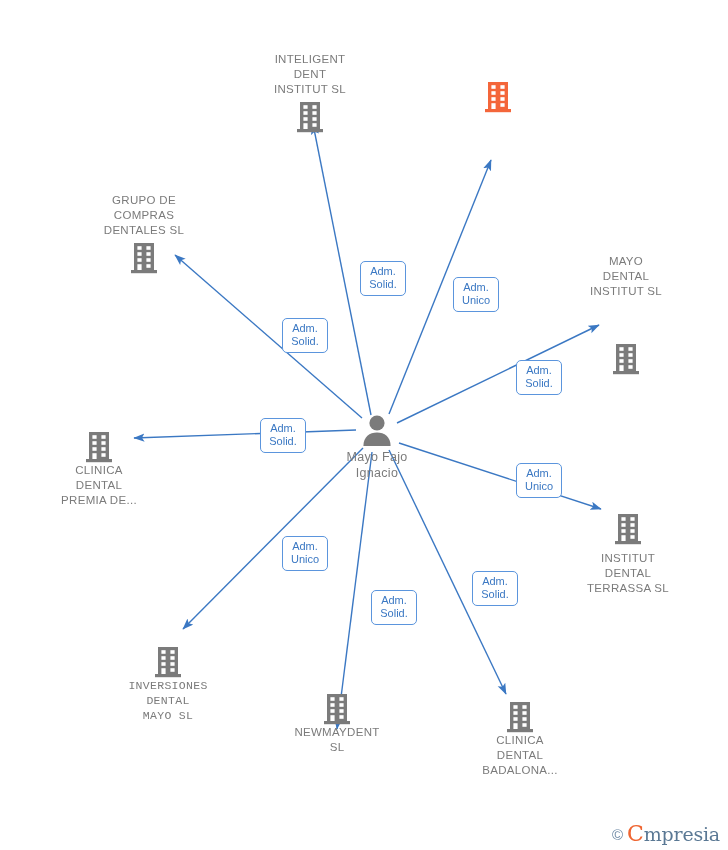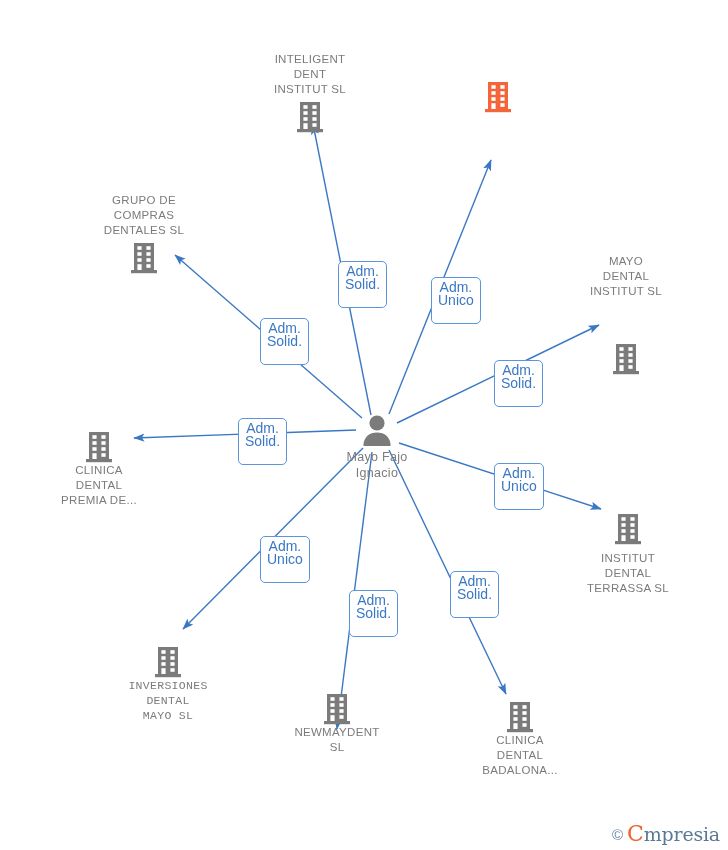--- a/index.html
+++ b/index.html
@@ -73,26 +73,27 @@
   }
 
   
   .edge-label {
     position: absolute;
     box-sizing: border-box;
     border: 1.4px solid #5b95dd;
     border-radius: 5px;
     background: #ffffff;
     color: #3b78c3;
-    font-size: 14px;
+    font-size: 11px;
     line-height: 13px;
-    padding: 3px 6px 16px 6px;
+    padding: 3px 6px 4px 6px;
     text-align: center;
     white-space: pre-line;
     min-width: 46px;
+    margin-left: 22px;
   }
 
   
   #watermark {
     position: absolute;
     right: 8px;
     bottom: 6px;
     display: flex;
     align-items: center;
     gap: 4px;

